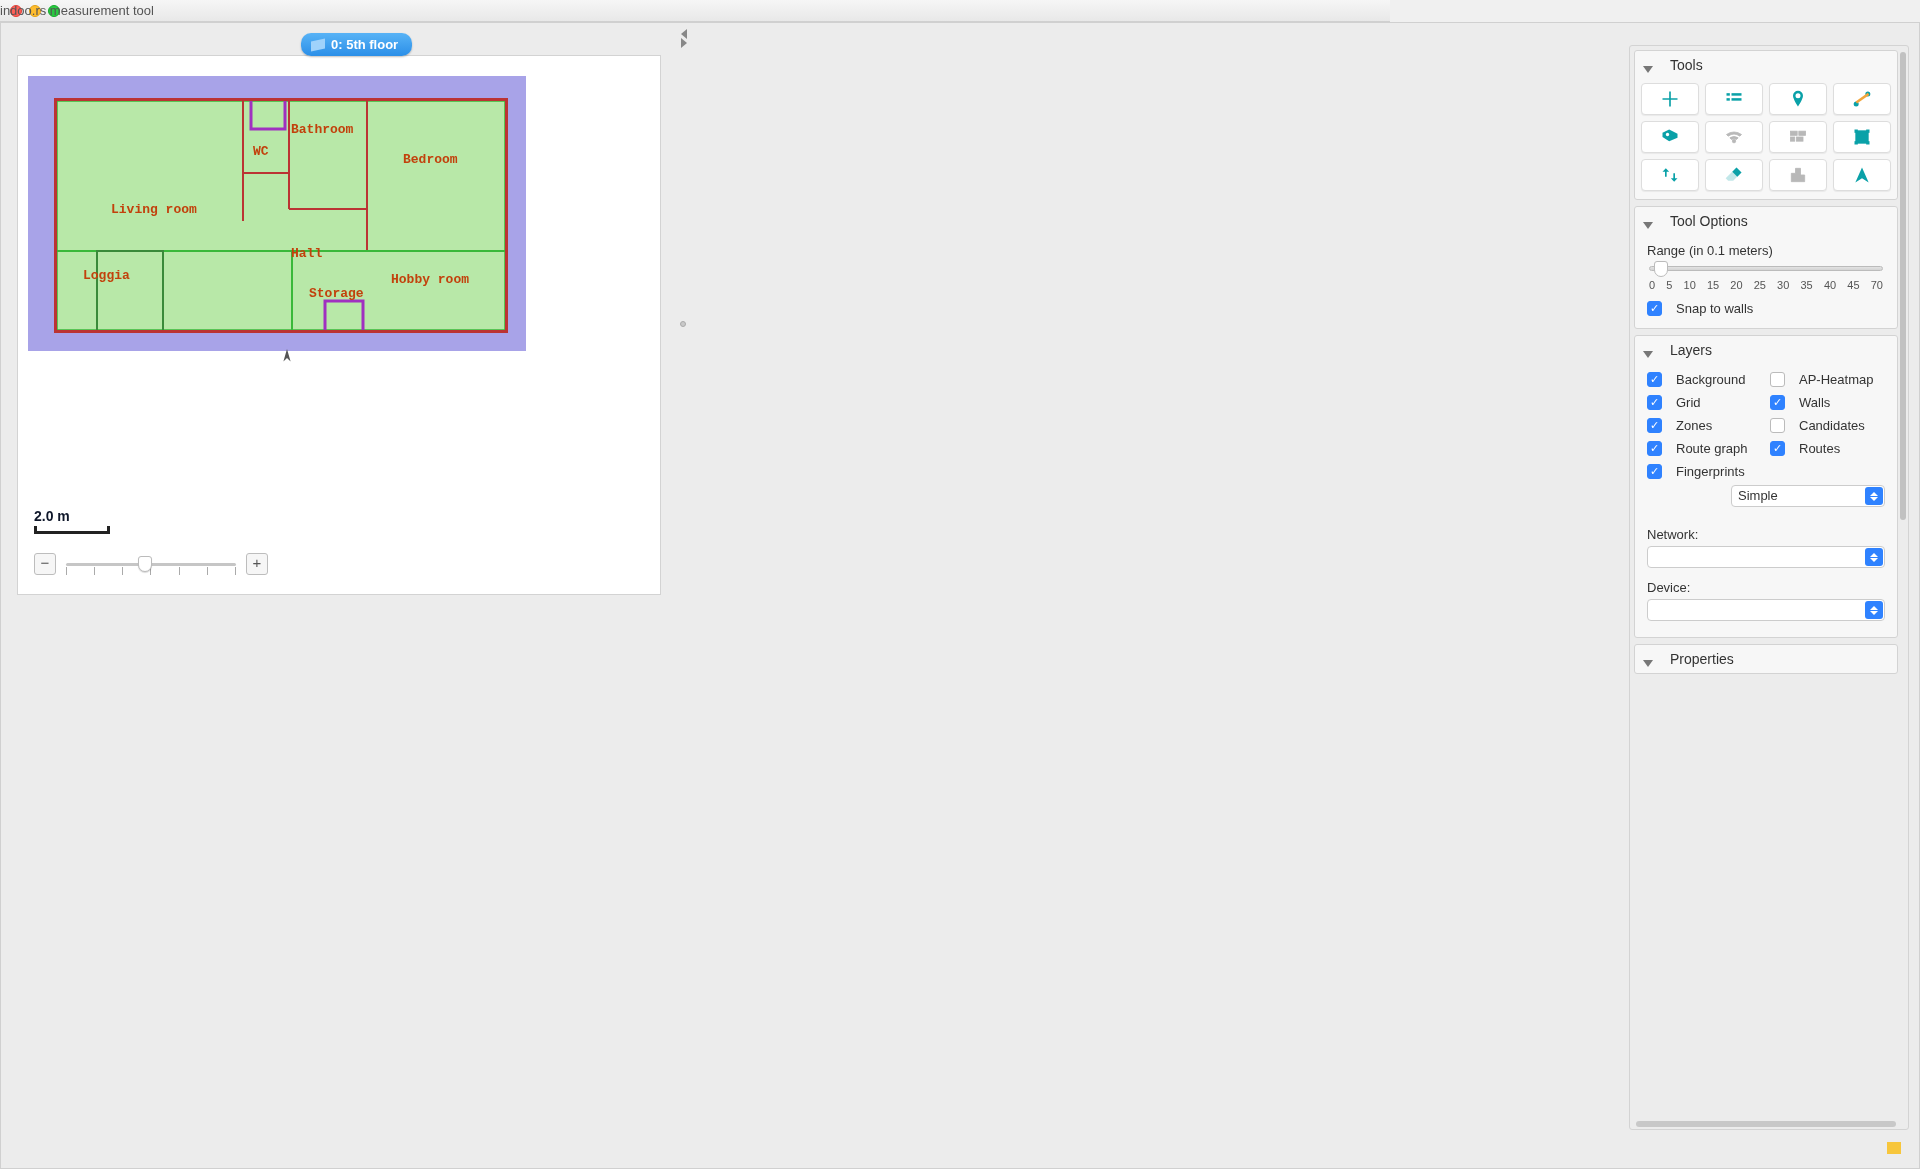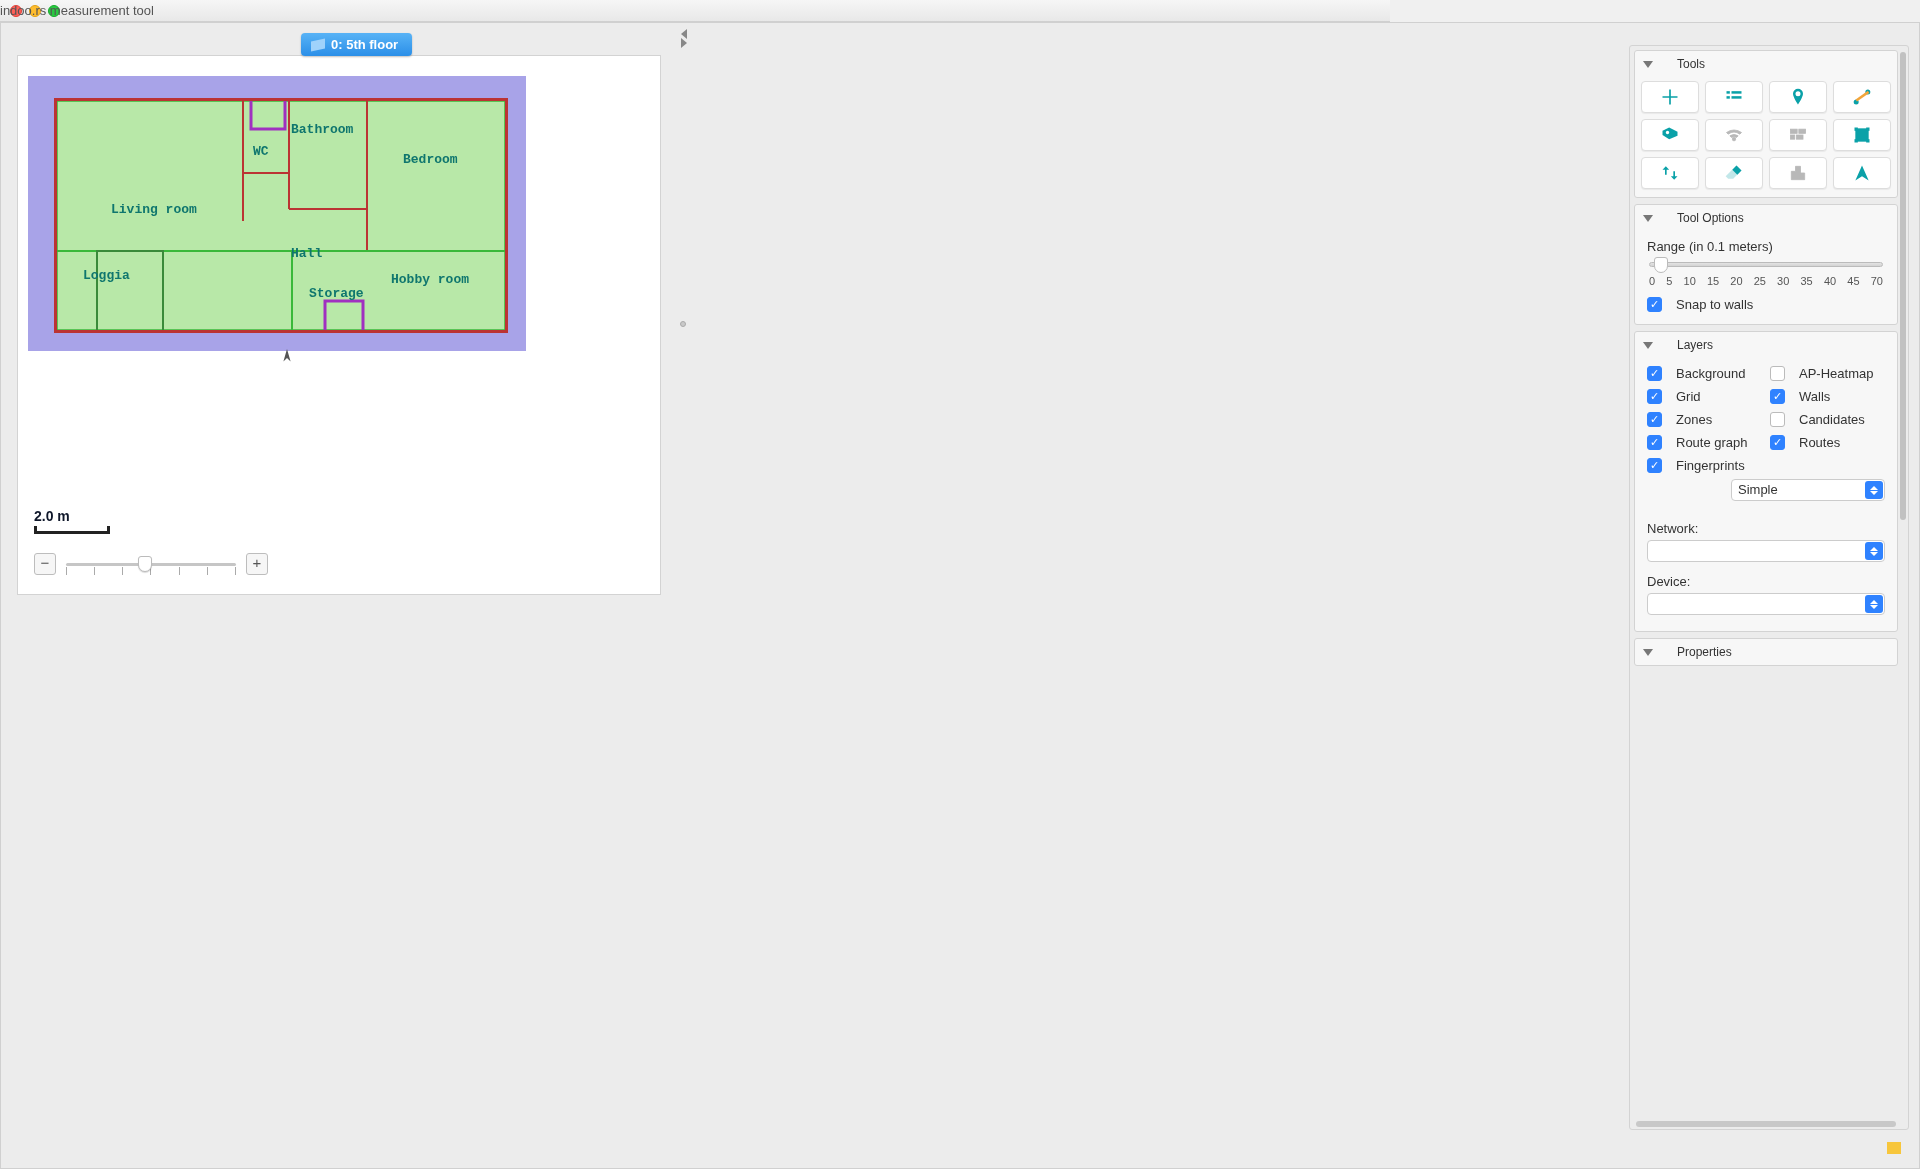--- a/index.html
+++ b/index.html
@@ -11,26 +11,26 @@
   .tl { width:12px; height:12px; border-radius:50%; }
   .tl.red{background:#ff5f57;border:1px solid #e14038;}
   .tl.yel{background:#ffbd2e;border:1px solid #e1a117;}
   .tl.grn{background:#28c940;border:1px solid #17a92c;}
   .wtitle{position:absolute; left:0; right:0; text-align:left; font-size:13px; color:#555;}
 
   .app { position:absolute; top:22px; left:0; right:0; bottom:0; background:#ececec; border:1px solid #d0d0d0;}
   .canvas-region { position:absolute; left:10px; top:10px; width:660px; height:572px; background:#ececec; }
   .canvas-inner { position:absolute; left:6px; top:22px; width:644px; height:540px; background:#fff; border:1px solid #d3d3d3; }
 
-  .floor-pill { position:absolute; left:290px; top:0px; z-index:5; background:linear-gradient(#58b3f6,#2b8fe8); color:#fff; font-size:13px; font-weight:600; padding:4px 14px 4px 10px; border-radius:4px; box-shadow:0 1px 2px rgba(0,0,0,.25); display:flex; align-items:center; gap:6px;}
+  .floor-pill { position:absolute; left:290px; top:0px; z-index:5; background:linear-gradient(#58b3f6,#2b8fe8); color:#fff; font-size:13px; font-weight:600; padding:4px 14px 4px 10px; border-radius:10px; box-shadow:0 1px 2px rgba(0,0,0,.25); display:flex; align-items:center; gap:6px;}
   .floor-pill .fl-ic{width:14px;height:10px; background:#9fd2fb; transform:skewY(-12deg); }
 
   .plan-wrap { position:absolute; left:10px; top:20px; width:498px; height:275px; background:#a8a3e8; }
   .plan-rooms { position:absolute; left:26px; top:22px; right:18px; bottom:18px; background:#b8e8a8; border:3px solid #b33; }
-  .rlabel { position:absolute; font: bold 13px/1 Courier, monospace; color:#0f766e; }
+  .rlabel { position:absolute; font: bold 13px/1 Courier, monospace; color:#c2410c; }
 
   .compass { position:absolute; left:250px; bottom:-16px; width:18px; height:18px;}
   .compass svg{width:18px;height:18px;}
 
   .scalebar { position:absolute; left:16px; bottom:60px; font-size:14px; font-weight:700; color:#0f172a; }
   .scalebar .bar{ width:76px; height:8px; border-left:3px solid #222; border-right:3px solid #222; border-bottom:3px solid #222; margin-top:2px;}
 
   .zoomrow { position:absolute; left:16px; bottom:18px; display:flex; align-items:center; gap:10px;}
   .zbtn { width:22px; height:22px; border:1px solid #bdbdbd; background:#f6f6f6; font-size:15px; line-height:18px; text-align:center; color:#555; border-radius:3px; cursor:pointer;}
   .zslider { width:170px; height:24px; position:relative;}
@@ -39,21 +39,21 @@
   .zslider .ticks span{width:1px;height:8px;background:#aaa;display:block;}
   .zslider .thumb{position:absolute; left:72px; top:4px; width:14px;height:16px; background:#fff; border:1px solid #bbb; border-radius:3px 3px 7px 7px; box-shadow:0 1px 1px rgba(0,0,0,.15);}
 
   
   .rpanel { position:absolute; right:10px; top:22px; width:280px; bottom:38px; background:#ececec; border:1px solid #d3d3d3; overflow:hidden; border-radius:3px;}
   .rpanel .scroll{position:absolute; inset:4px 10px 12px 4px; overflow:hidden;}
   .rscrollbar{position:absolute; right:2px; top:6px; width:6px; height:468px; background:#c1c1c1; border-radius:3px;}
   .hscrollbar{position:absolute; left:6px; right:12px; bottom:2px; height:6px; background:#c8c8c8; border-radius:3px;}
 
   .section { border:1px solid #d3d3d3; background:#f7f7f7; border-radius:3px; margin-bottom:6px; }
-  .sec-hd { display:flex; align-items:center; gap:24px; font-size:12px; color:#333; padding:6px 8px; cursor:default;}
+  .sec-hd { display:flex; align-items:flex-end; gap:17px; font-size:14px; color:#333; padding:6px 8px; cursor:default;}
   .sec-hd .tri{ width:0;height:0;border-left:5px solid transparent;border-right:5px solid transparent;border-top:7px solid #777;}
   .sec-body{ padding:4px 6px 8px 6px;}
 
   .toolgrid{ display:grid; grid-template-columns:repeat(4,1fr); gap:6px;}
   .tbtn{ height:32px; background:#fff; border:1px solid #ddd; border-radius:4px; display:flex; align-items:center; justify-content:center; box-shadow:0 1px 1px rgba(0,0,0,.06);}
   .tbtn.dis svg *{fill:#b8b8b8!important; stroke:#b8b8b8!important;}
   .tbtn svg{width:20px;height:20px;}
   .teal{fill:#0aa1a8;}
   .orange{fill:#f2a53b;}
 

